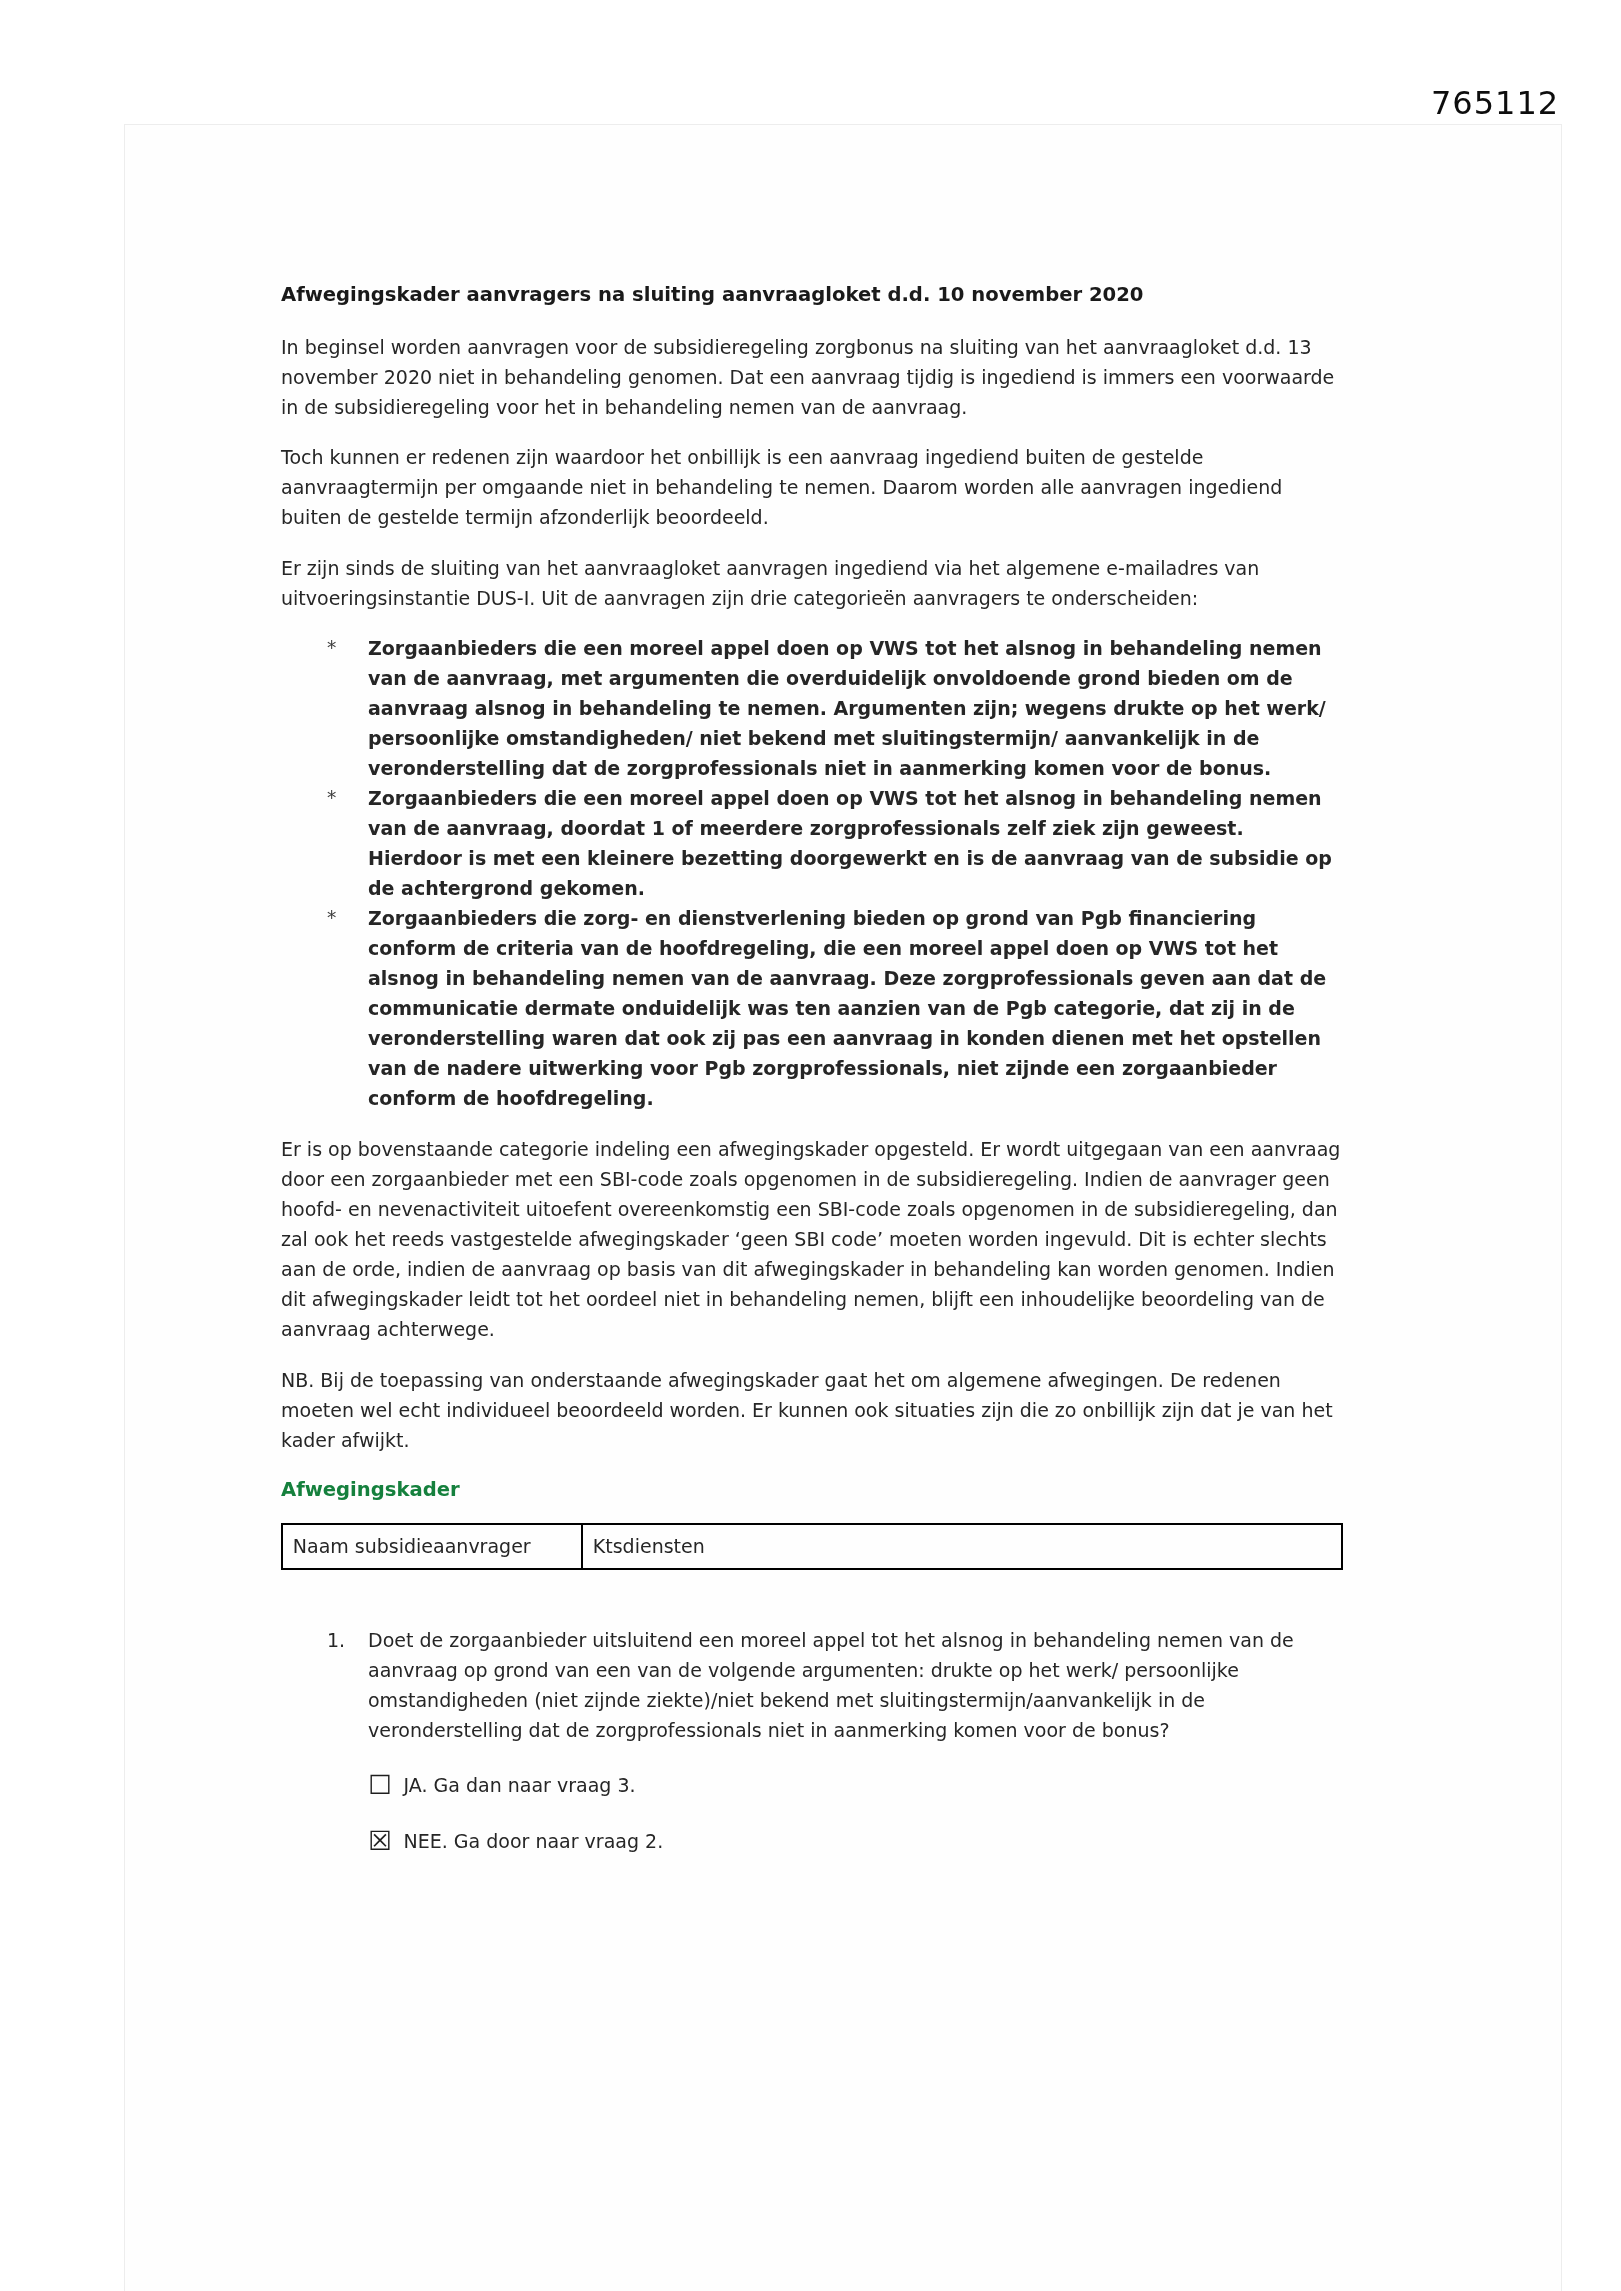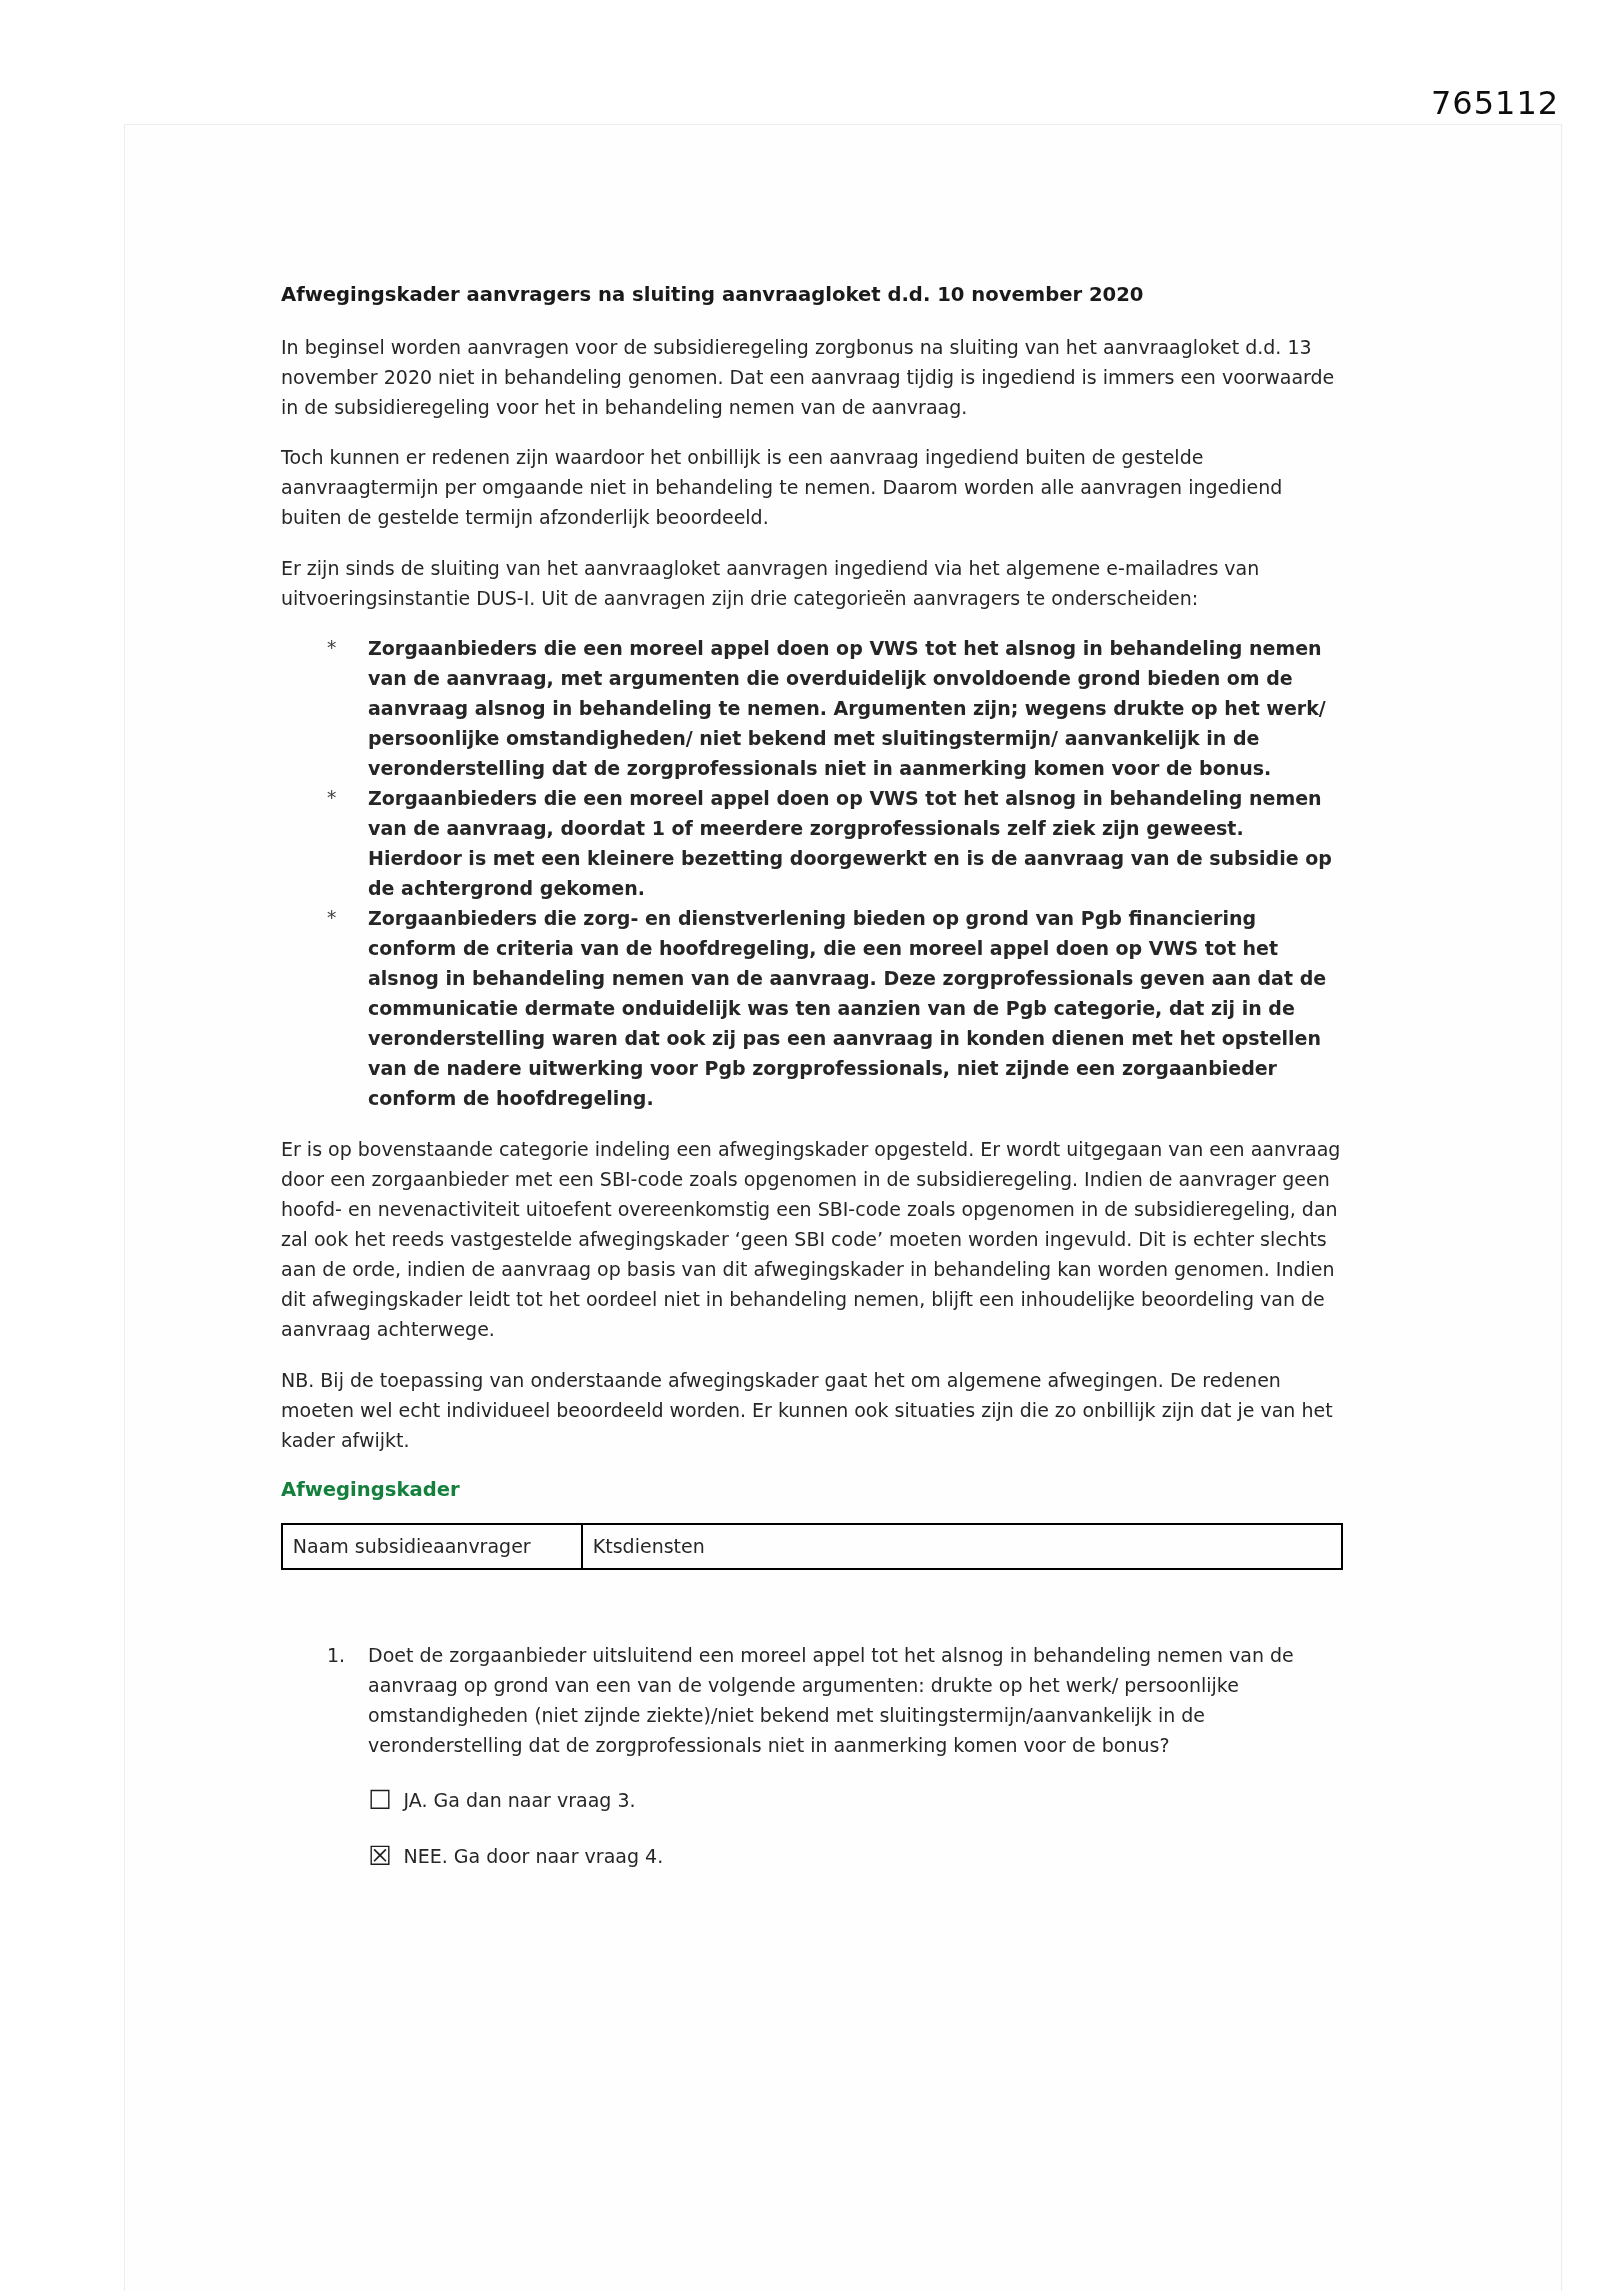--- a/index.html
+++ b/index.html
@@ -64,21 +64,21 @@
   .section-heading {
     font-size: 19.6px;
     font-weight: bold;
     color: #15803d;
     margin: 11.8px 0 17.6px 0;
   }
 
   table.subsidy-table {
     width: 100%;
     border-collapse: collapse;
-    margin-bottom: 70px;
+    margin-bottom: 55px;
     padding-left: 8px;
   }
   table.subsidy-table td {
     border: 2px solid #000000;
     font-size: 19px;
     padding: 4.9px 9.8px;
     height: 45px;
     vertical-align: middle;
     color: #262626;
   }
@@ -154,19 +154,19 @@
     <div class="qbody">
       <div class="qtext">Doet de zorgaanbieder uitsluitend een moreel appel tot het alsnog in behandeling nemen van de aanvraag op grond van een van de volgende argumenten: drukte op het werk/ persoonlijke omstandigheden (niet zijnde ziekte)/niet bekend met sluitingstermijn/aanvankelijk in de veronderstelling dat de zorgprofessionals niet in aanmerking komen voor de bonus?</div>
 
       <div class="option">
         <span class="checkbox-glyph">☐</span>
         <span class="option-label">JA. Ga dan naar vraag 3.</span>
       </div>
 
       <div class="option">
         <span class="checkbox-glyph">☒</span>
-        <span class="option-label">NEE. Ga door naar vraag 4.</span>
+        <span class="option-label">NEE. Ga door naar vraag 2.</span>
       </div>
     </div>
   </div>
 
 </div>
 
 
 </body></html>

